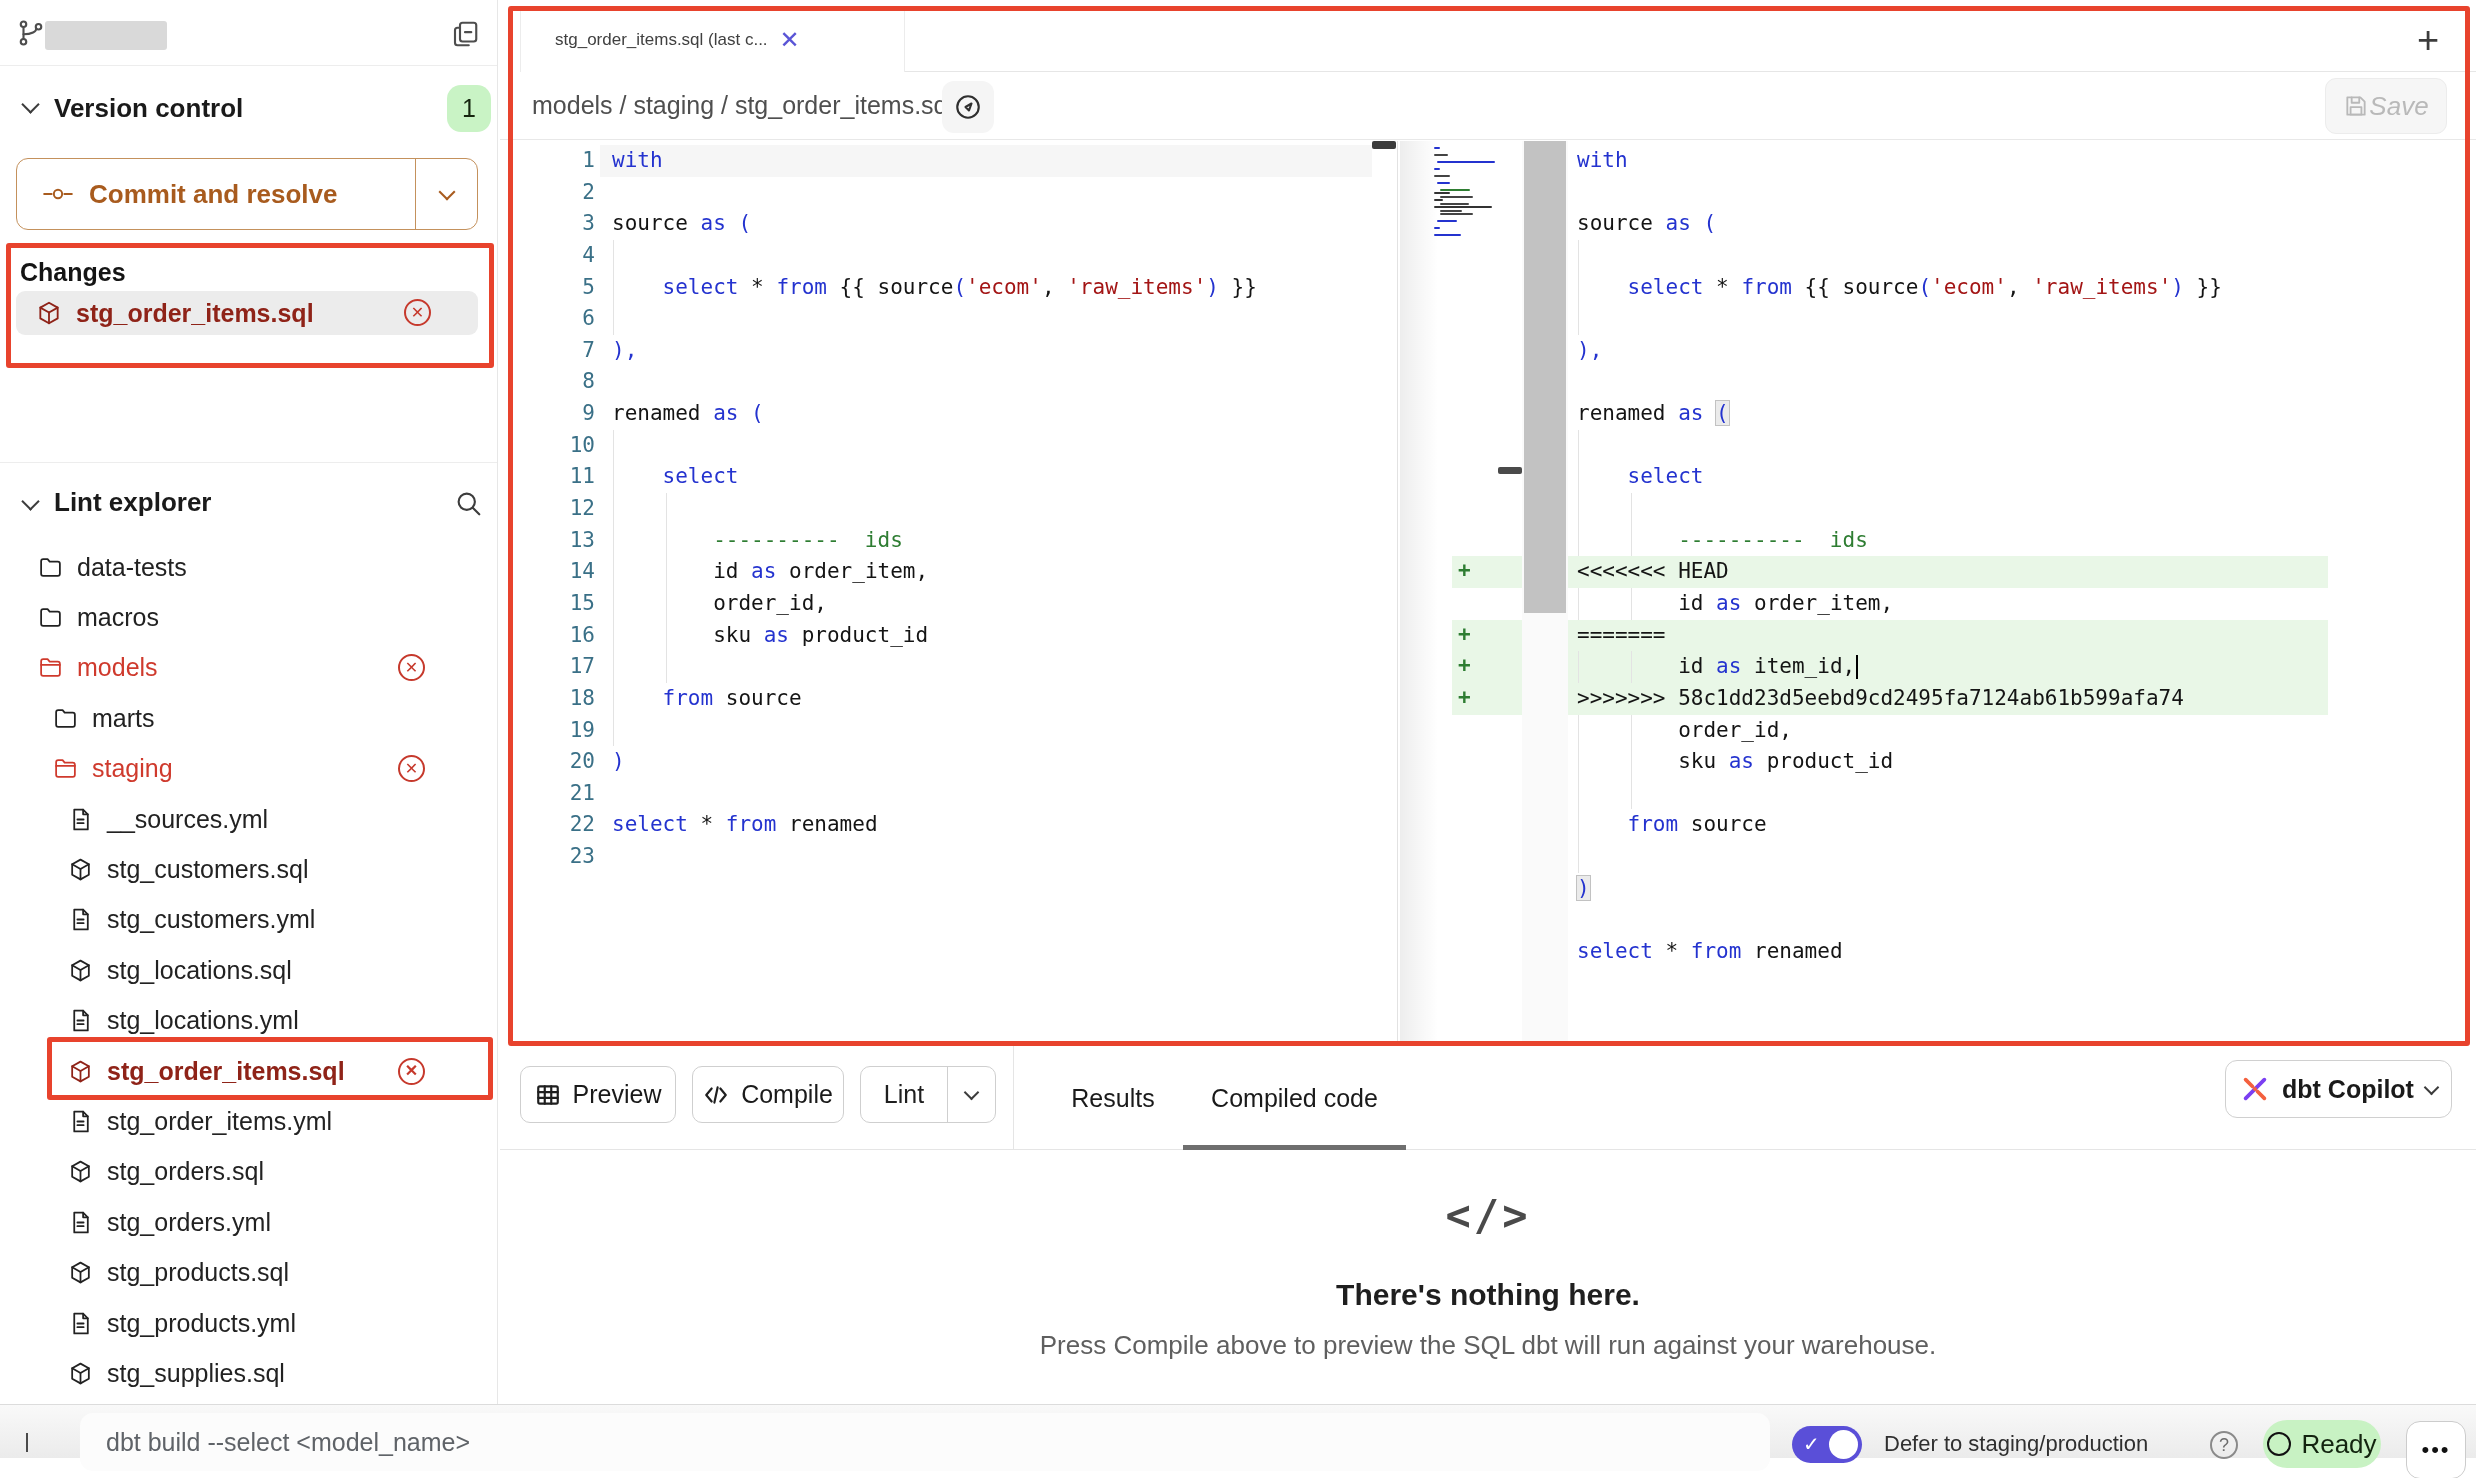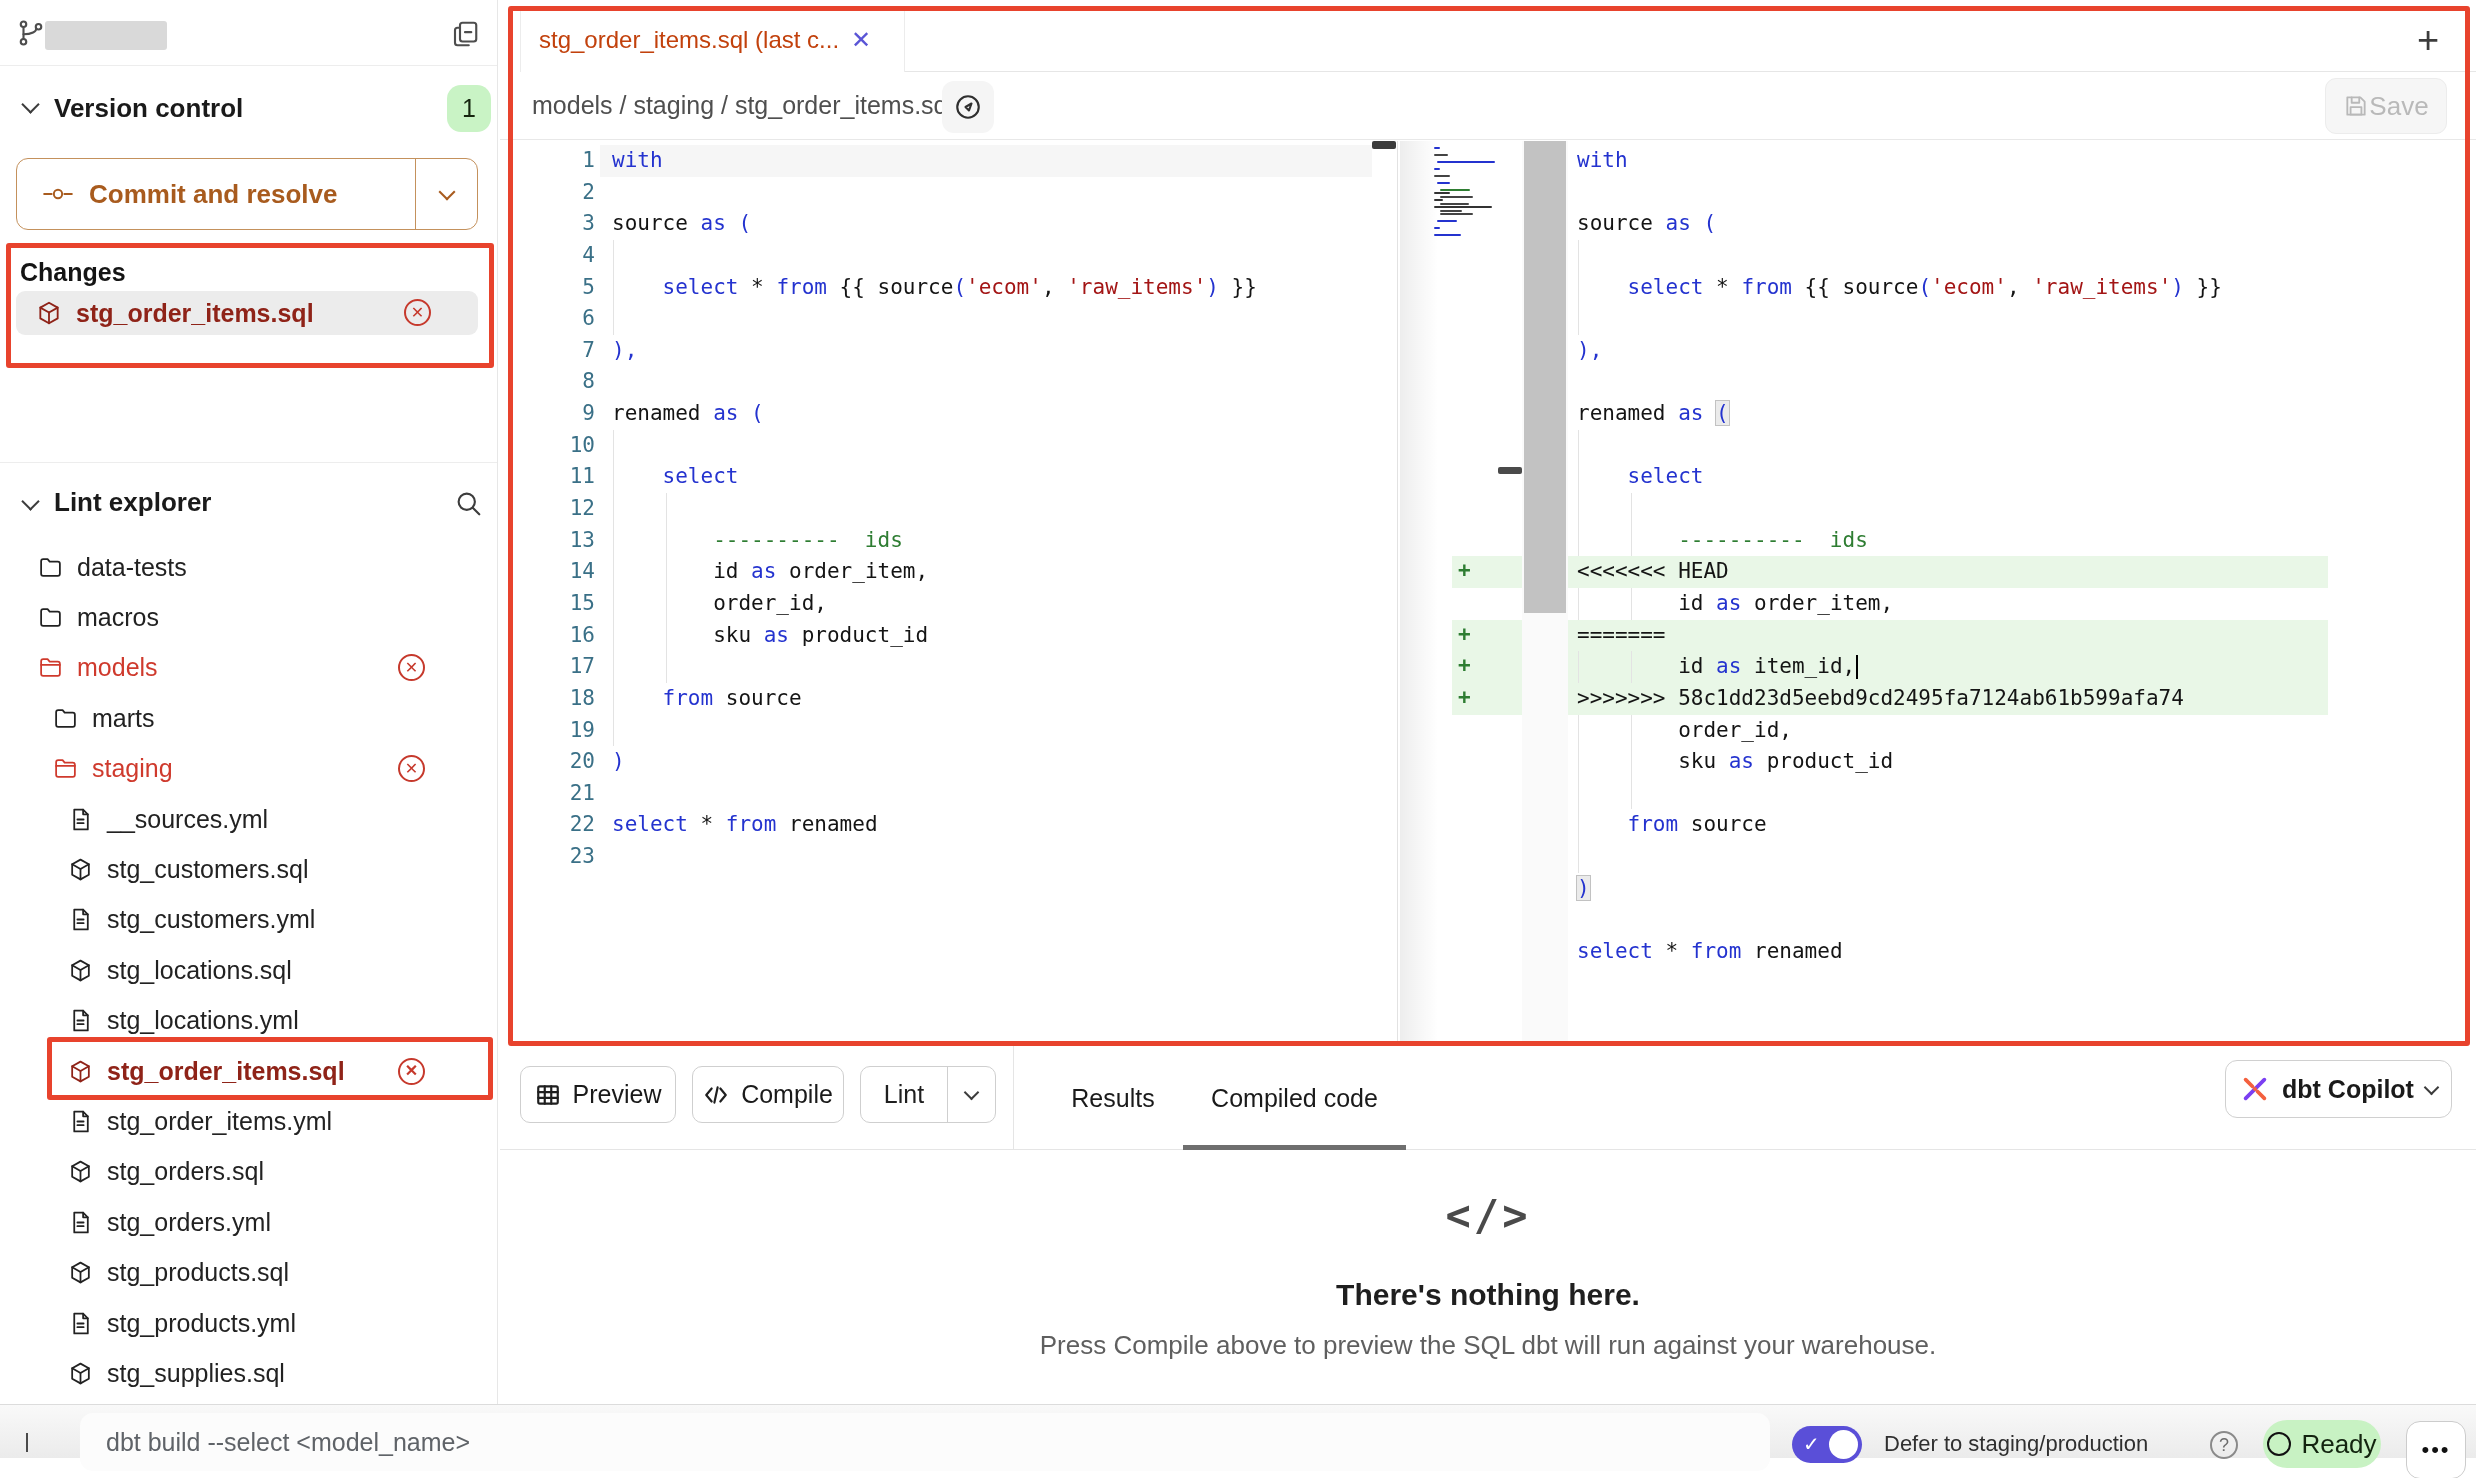--- a/index.html
+++ b/index.html
@@ -54,32 +54,32 @@
   .fitem.red{color:#cf3a2d;}
   .fitem.sel{color:#8f2318;font-weight:600;}
   .sel-pill{position:absolute;left:56px;top:4px;width:428px;height:42px;background:#ececec;border-radius:9px;z-index:-1;}
 
   
   .editor{position:absolute;left:500px;top:0;width:1976px;height:1046px;background:#fff;}
   .tabbar{position:absolute;left:0;top:8px;width:1976px;height:64px;}
   .tabbar-border{position:absolute;left:405px;top:63px;right:0;height:1px;background:#e6e6e6;}
   .tab{position:absolute;left:20px;top:0;width:385px;height:64px;background:#fff;border-left:1px solid #ececec;border-right:1px solid #ececec;
        display:flex;align-items:center;cursor:pointer;}
-  .tab-title{margin-left:18px;font-size:24px;color:#c2410c;white-space:nowrap;}
+  .tab-title{margin-left:34px;font-size:17px;color:#404040;white-space:nowrap;}
   .tab-close{margin-left:12px;font-size:24px;color:#5a55d6;cursor:pointer;}
   .tab-plus{position:absolute;right:28px;top:12px;width:40px;height:40px;font-size:38px;font-weight:300;color:#3c3c3c;
             display:flex;align-items:center;justify-content:center;cursor:pointer;}
 
   .crumb-row{position:absolute;left:0;top:72px;width:1976px;height:68px;border-bottom:1px solid #e8e8e8;}
   .crumb{position:absolute;left:32px;top:19px;font-size:25px;color:#4f4f4f;}
   .lineage-btn{position:absolute;left:442px;top:9px;width:52px;height:52px;border-radius:12px;background:#f5f5f5;
                display:flex;align-items:center;justify-content:center;color:#2f2f2f;cursor:pointer;}
   .lineage-btn svg{width:30px;height:30px;}
   .save-btn{position:absolute;left:1825px;top:6px;width:122px;height:56px;border:1px solid #ececec;border-radius:11px;background:#f6f6f6;
-            display:flex;align-items:center;justify-content:center;gap:0;color:#b9b9b9;font-size:26px;cursor:default;}
+            display:flex;align-items:center;justify-content:center;gap:0;color:#b9b9b9;font-size:26px;cursor:default;font-style:italic;}
   .save-btn svg{width:26px;height:26px;}
 
   
   .codearea{position:absolute;left:0;top:141px;width:1976px;height:905px;font-family:"DejaVu Sans Mono","Liberation Mono",monospace;font-size:21px;}
   .pane{position:absolute;top:0;height:905px;padding-top:4px;}
   .pane-left{left:0;width:897px;}
   .pane-right{left:900px;width:1076px;}
   .pane-div{position:absolute;left:897px;top:0;width:1px;height:905px;background:#e2e2e2;}
   .pane-shadow{position:absolute;left:900px;top:0;width:38px;height:905px;background:linear-gradient(to right,rgba(0,0,0,.07),rgba(0,0,0,0));pointer-events:none;}
   .crow{position:relative;height:31.65px;}

